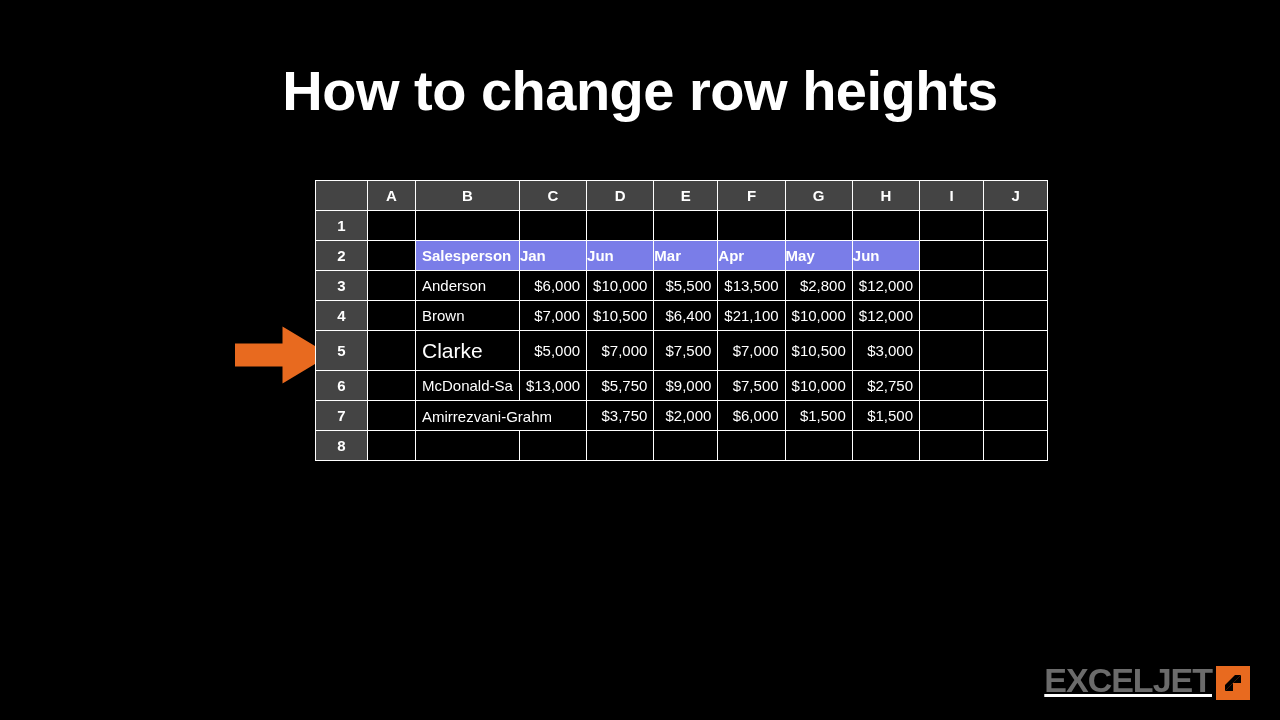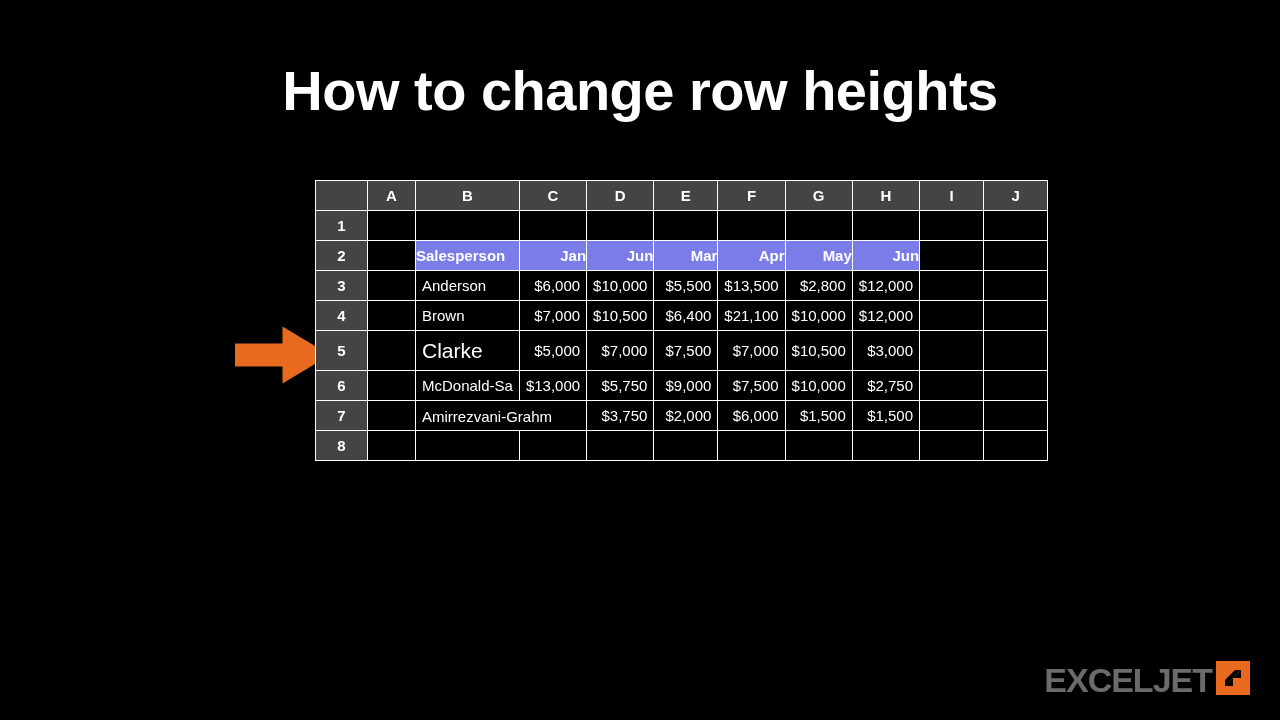--- a/index.html
+++ b/index.html
@@ -62,23 +62,23 @@
     color: #fff;
     padding: 0 6px;
     text-align: left;
   }
   .cell.money { text-align: right; }
   
   .band {
     background: #7a7de8;
     color: #fff;
     font-weight: 700;
-    text-align: right;
-  }
-  .band.left { text-align: left; }
+    text-align: left;
+  }
+  .band.left { text-align: left; padding-left: 6px; }
   
   tr.tall td { height: 40px; }
   tr.tall .name-cell { font-size: 21px; font-weight: 400; padding-left: 6px; }
   
   .overflow2 { position: relative; }
   .overflow2 span { position: absolute; left: 6px; top: 50%; transform: translateY(-50%); text-align: right; }
 
   
   .arrow {
     position: absolute;
@@ -88,22 +88,23 @@
     height: 60px;
   }
   .arrow svg { width: 100%; height: 100%; }
 
   
   .logo {
     position: absolute;
     right: 30px;
     bottom: 20px;
     display: flex;
-    align-items: flex-start;
+    align-items: flex-end;
     gap: 4px;
+    text-decoration: underline;
   }
   .logo-text {
     font-size: 34px;
     font-weight: 800;
     color: #6b6b6b;
     letter-spacing: -1px;
   }
   .logo-mark {
     width: 34px;
     height: 34px;

